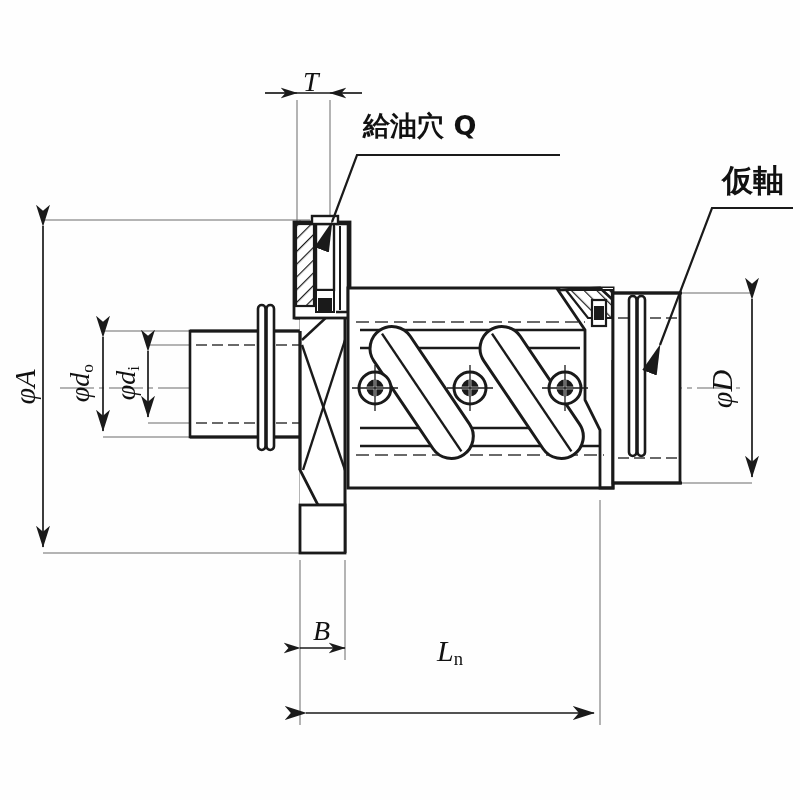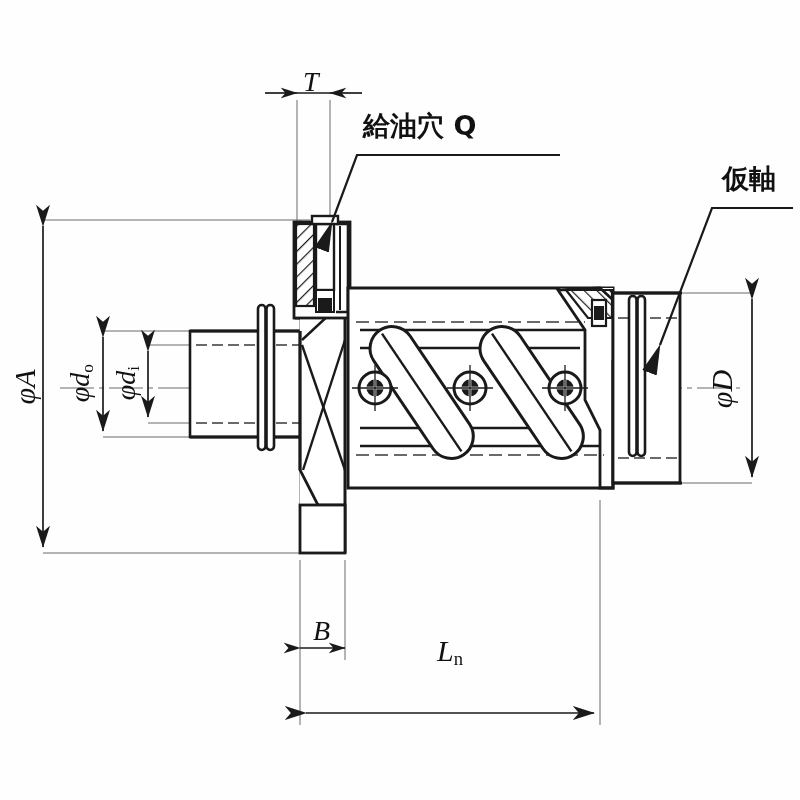--- a/index.html
+++ b/index.html
@@ -224,21 +224,21 @@
   </g>
   <g>
     <path d="M660,345 L712,208 L793,208" fill="none" stroke="#1a1a1a" stroke-width="2.2" marker-start="url(#arLeader)"></path>
   </g>
 
   </g>
 </svg>
 
 <div class="lbl jp" style="left:363px;top:112px;font-size:27px;">給油穴 Q</div>
 
-<div class="lbl jp" style="left:722px;top:165px;font-size:27px;">仮軸</div>
+<div class="lbl jp" style="left:722px;top:165px;font-size:31px;">仮軸</div>
 
 <div class="lbl" style="left:303px;top:68px;font-size:28px;">T</div>
 
 <div class="lbl vert" style="left:8px;top:372px;font-size:30px;transform:rotate(-90deg);">φA</div>
 
 <div class="lbl vert" style="left:62px;top:368px;font-size:28px;transform:rotate(-90deg);"><span>φd</span><span class="sub">o</span></div>
 
 <div class="lbl vert" style="left:110px;top:368px;font-size:28px;transform:rotate(-90deg);"><span>φd</span><span class="sub">i</span></div>
 
 <div class="lbl vert" style="left:703px;top:374px;font-size:30px;transform:rotate(-90deg);">φD</div>

